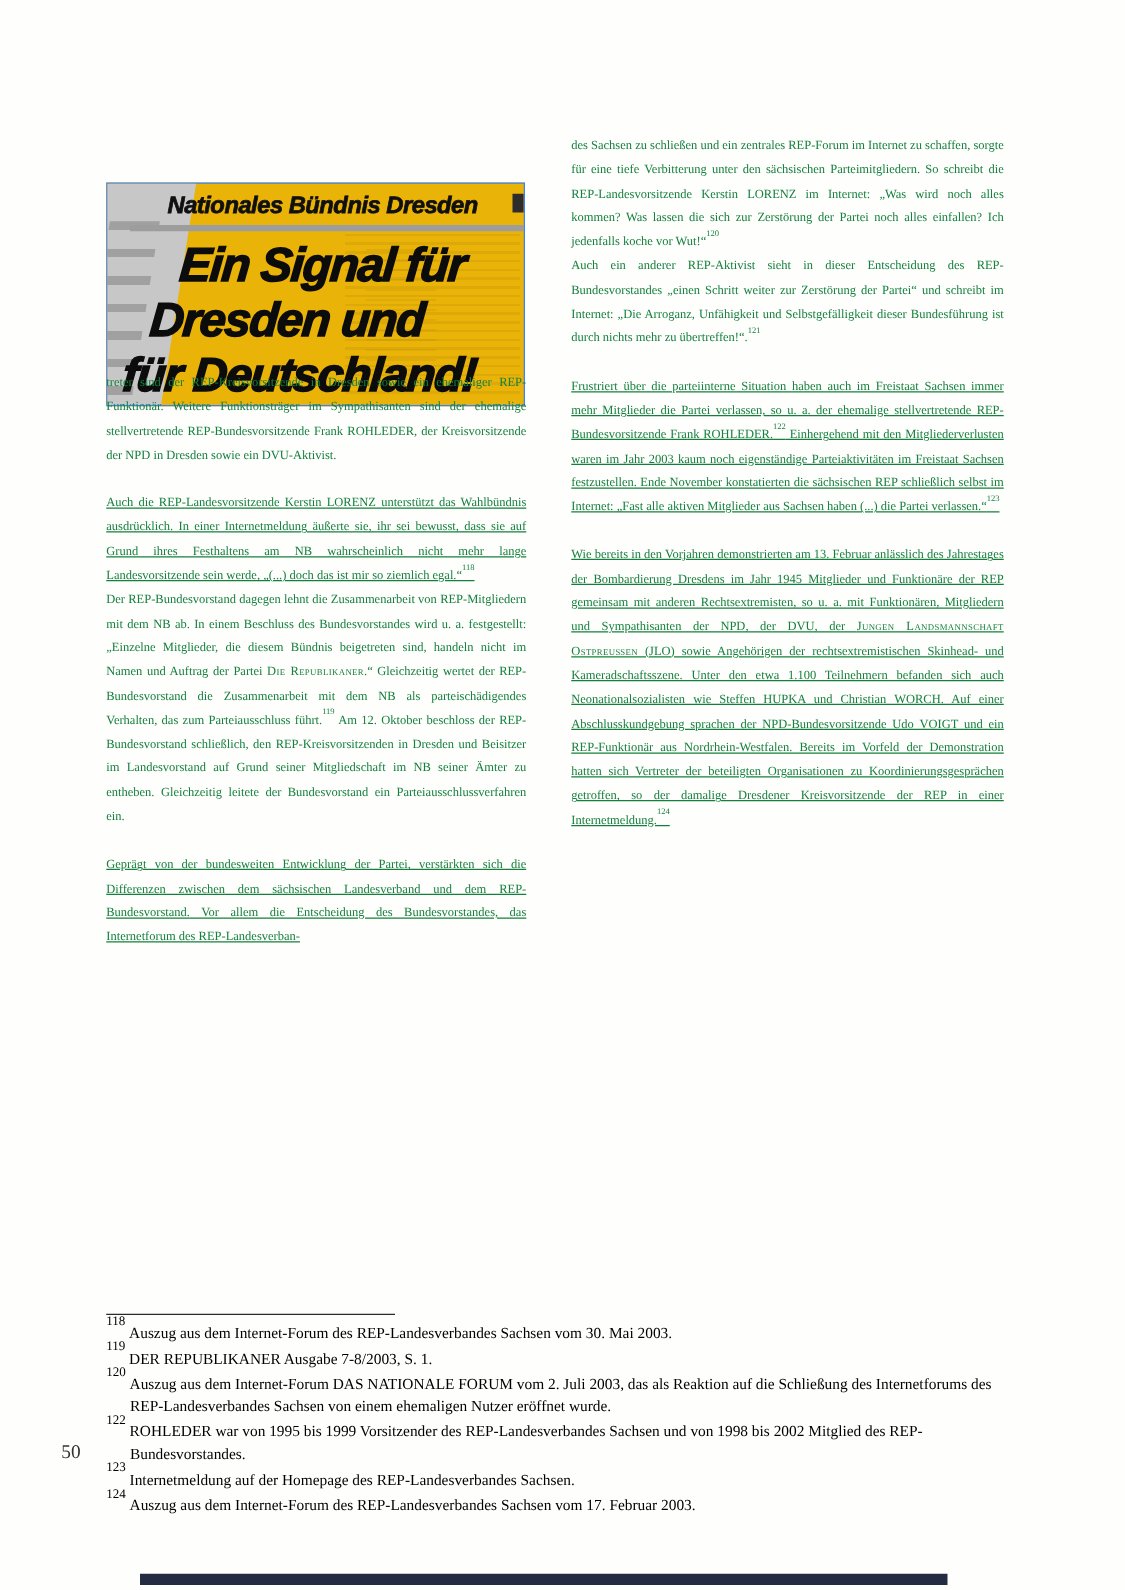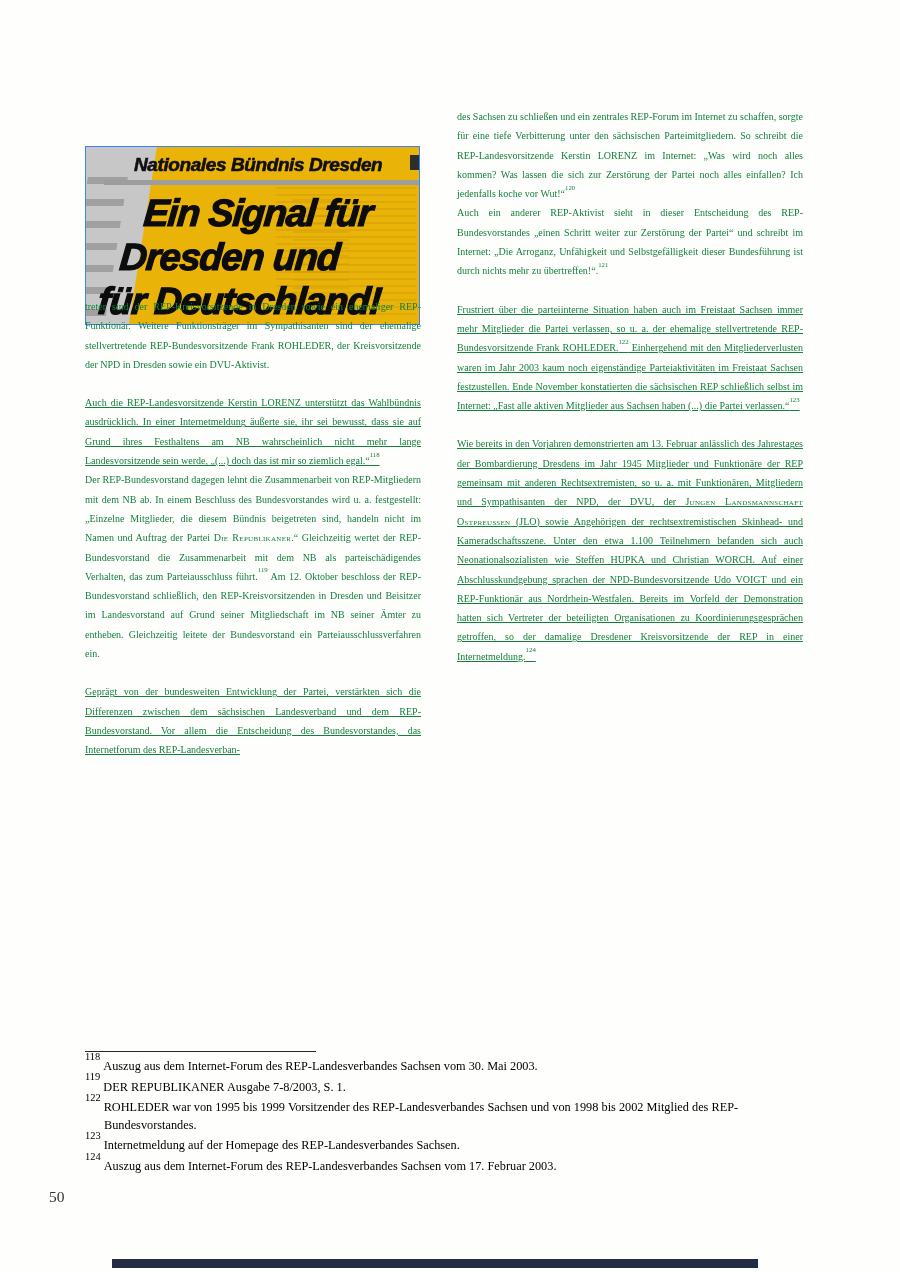--- a/index.html
+++ b/index.html
@@ -67,21 +67,21 @@
 
   
   .footnote-rule { position:absolute; left:85px; top:1051px; width:231px; height:1px; background:#2a2a2a; }
   .footnotes {
     position:absolute; left:85px; top:1058px; width:728px;
     font-size:12.3px; line-height:17.6px; color:#000000;
   }
   .fn { padding-left:19px; text-indent:-19px; margin-bottom:3px; }
   .fn sup { font-size:0.85em; margin-right:3px; }
 
-  .page-number { position:absolute; left:49px; top:1188px; font-size:15.5px; color:#333333; }
+  .page-number { position:absolute; left:49px; top:1153px; font-size:15.5px; color:#333333; }
 
   .bottom-bar { position:absolute; left:112px; top:1259px; width:646px; height:9px; }
 </style>
 </head>
 <body>
 
 <div class="page">
 
   <div class="clipping">
     <div class="clip-wedge"></div>
@@ -108,20 +108,21 @@
       <p><span>des Sachsen zu schließen und ein zentrales REP-Forum im Internet zu schaffen, sorgte für eine tiefe Verbitterung unter den sächsischen Parteimitgliedern. So schreibt die REP-Landesvorsitzende Kerstin LORENZ im Internet: „Was wird noch alles kommen? Was lassen die sich zur Zerstörung der Partei noch alles einfallen? Ich jedenfalls koche vor Wut!“</span><sup>120</sup></p>
       <p><span>Auch ein anderer REP-Aktivist sieht in dieser Entscheidung des REP-Bundesvorstandes „einen Schritt weiter zur Zerstörung der Partei“ und schreibt im Internet: „Die Arroganz, Unfähigkeit und Selbstgefälligkeit dieser Bundesführung ist durch nichts mehr zu übertreffen!“.</span><sup>121</sup></p>
       <p class="gap"><span>Frustriert über die parteiinterne Situation haben auch im Freistaat Sachsen immer mehr Mitglieder die Partei verlassen, so u. a. der ehemalige stellvertretende REP-Bundesvorsitzende Frank ROHLEDER.</span><sup>122</sup><span> Einhergehend mit den Mitgliederverlusten waren im Jahr 2003 kaum noch eigenständige Parteiaktivitäten im Freistaat Sachsen festzustellen. Ende November konstatierten die sächsischen REP schließlich selbst im Internet: „Fast alle aktiven Mitglieder aus Sachsen haben (...) die Partei verlassen.“</span><sup>123</sup></p>
       <p class="gap"><span>Wie bereits in den Vorjahren demonstrierten am 13. Februar anlässlich des Jahrestages der Bombardierung Dresdens im Jahr 1945 Mitglieder und Funktionäre der REP gemeinsam mit anderen Rechtsextremisten, so u. a. mit Funktionären, Mitgliedern und Sympathisanten der NPD, der DVU, der </span><span class="smallcaps">Jungen Landsmannschaft Ostpreußen</span><span> (JLO) sowie Angehörigen der rechtsextremistischen Skinhead- und Kameradschaftsszene. Unter den etwa 1.100 Teilnehmern befanden sich auch Neonationalsozialisten wie Steffen HUPKA und Christian WORCH. Auf einer Abschlusskundgebung sprachen der NPD-Bundesvorsitzende Udo VOIGT und ein REP-Funktionär aus Nordrhein-Westfalen. Bereits im Vorfeld der Demonstration hatten sich Vertreter der beteiligten Organisationen zu Koordinierungsgesprächen getroffen, so der damalige Dresdener Kreisvorsitzende der REP in einer Internetmeldung.</span><sup>124</sup></p>
     </div>
 
   <div class="footnote-rule"></div>
   <div class="footnotes" id="footnotes">
       <div class="fn"><sup>118</sup>Auszug aus dem Internet-Forum des REP-Landesverbandes Sachsen vom 30. Mai 2003.</div>
       <div class="fn"><sup>119</sup>DER REPUBLIKANER Ausgabe 7-8/2003, S. 1.</div>
+      <div class="fn"><sup>120</sup>Auszug aus dem Internet-Forum DAS NATIONALE FORUM vom 2. Juli 2003, das als Reaktion auf die Schließung des Internetforums des REP-Landesverbandes Sachsen von einem ehemaligen Nutzer eröffnet wurde.</div>
       <div class="fn"><sup>122</sup>ROHLEDER war von 1995 bis 1999 Vorsitzender des REP-Landesverbandes Sachsen und von 1998 bis 2002 Mitglied des REP-Bundesvorstandes.</div>
       <div class="fn"><sup>123</sup>Internetmeldung auf der Homepage des REP-Landesverbandes Sachsen.</div>
       <div class="fn"><sup>124</sup>Auszug aus dem Internet-Forum des REP-Landesverbandes Sachsen vom 17. Februar 2003.</div>
     </div>
 
   <div class="page-number">50</div>
 
   <div class="bottom-bar" style="background: rgb(36, 44, 68);"></div>
 
 </div>

